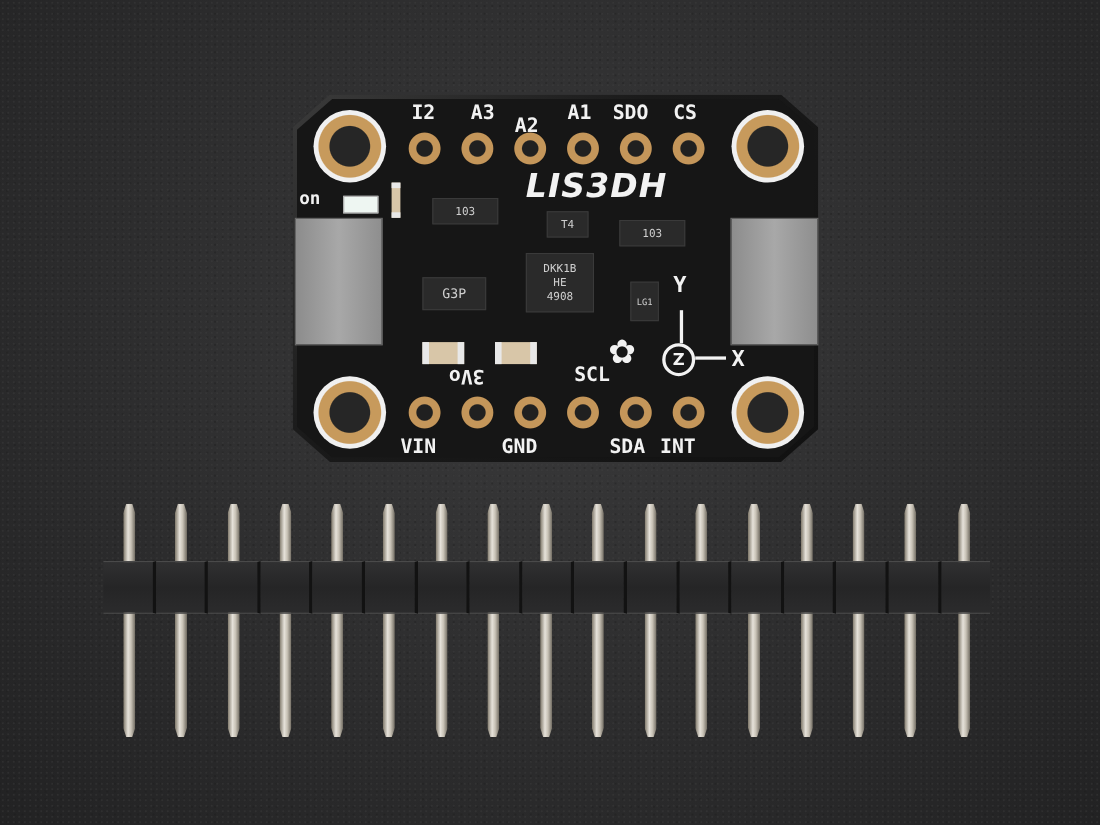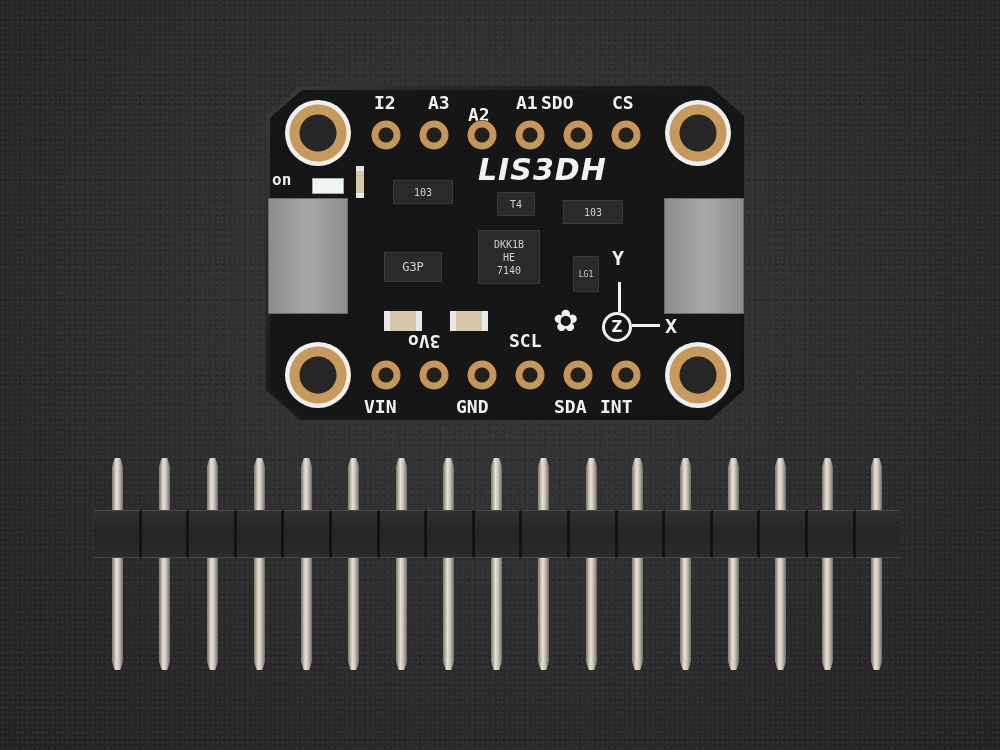--- a/index.html
+++ b/index.html
@@ -53,21 +53,21 @@
 
 <div class="mount" style="left:285px;top:100px"></div>
 <div class="mount" style="left:665px;top:100px"></div>
 <div class="mount" style="left:285px;top:342px"></div>
 <div class="mount" style="left:665px;top:342px"></div>
 
 <div class="lbl" style="left:374px;top:94px">I2</div>
 <div class="lbl" style="left:428px;top:94px">A3</div>
 <div class="lbl" style="left:468px;top:106px">A2</div>
 <div class="lbl" style="left:516px;top:94px">A1</div>
-<div class="lbl" style="left:541px;top:94px">SDO</div>
+<div class="lbl" style="left:557px;top:94px">SDO</div>
 <div class="lbl" style="left:612px;top:94px">CS</div>
 
 <div class="pad" style="left:371px;top:120px"></div>
 <div class="pad" style="left:419px;top:120px"></div>
 <div class="pad" style="left:467px;top:120px"></div>
 <div class="pad" style="left:515px;top:120px"></div>
 <div class="pad" style="left:563px;top:120px"></div>
 <div class="pad" style="left:611px;top:120px"></div>
 
 <div class="title">LIS3DH</div>
@@ -79,38 +79,38 @@
 <div class="conn" style="left:268px"></div>
 <div class="conn" style="left:664px"></div>
 
 <div class="chip" style="left:393px;top:180px;width:58px;height:22px">103</div>
 <div class="chip" style="left:563px;top:200px;width:58px;height:22px">103</div>
 <div class="chip" style="left:497px;top:192px;width:36px;height:22px">T4</div>
 <div class="chip" style="left:384px;top:252px;width:56px;height:28px;font-size:12px">G3P</div>
 <div class="chip" style="left:478px;top:230px;width:60px;height:52px;flex-direction:column;font-size:10px;line-height:13px">
   <span>DKK1B</span>
   <span>HE</span>
-  <span>7140</span>
+  <span>4908</span>
 </div>
 <div class="chip" style="left:573px;top:256px;width:24px;height:34px;font-size:8px">LG1</div>
 
 <div class="smd" style="left:384px;top:311px;width:26px;height:20px"></div>
 <div class="smd" style="left:450px;top:311px;width:26px;height:20px"></div>
 
 <div style="position:absolute;left:553px;top:306px;color:#f2f2f2;font-size:30px;line-height:1">✿</div>
 <div class="lbl" style="left:612px;top:248px;font-size:20px">Y</div>
 <div style="position:absolute;left:602px;top:312px;width:24px;height:24px;border:3px solid #f2f2f2;border-radius:50%;color:#f2f2f2;font-weight:bold;font-size:15px;display:flex;align-items:center;justify-content:center">
     <span>Z</span>
   </div>
 <div style="position:absolute;left:618px;top:282px;width:3px;height:30px;background:#f2f2f2"></div>
 <div style="position:absolute;left:632px;top:324px;width:28px;height:3px;background:#f2f2f2"></div>
 <div class="lbl" style="left:665px;top:316px;font-size:20px">X</div>
 
 <div class="lbl" style="left:408px;top:332px;transform:rotate(180deg)">3Vo</div>
-<div class="lbl" style="left:509px;top:332px">SCL</div>
+<div class="lbl" style="left:522px;top:332px">SCL</div>
 
 <div class="pad" style="left:371px;top:360px"></div>
 <div class="pad" style="left:419px;top:360px"></div>
 <div class="pad" style="left:467px;top:360px"></div>
 <div class="pad" style="left:515px;top:360px"></div>
 <div class="pad" style="left:563px;top:360px"></div>
 <div class="pad" style="left:611px;top:360px"></div>
 
 <div class="lbl" style="left:364px;top:398px">VIN</div>
 <div class="lbl" style="left:456px;top:398px">GND</div>

